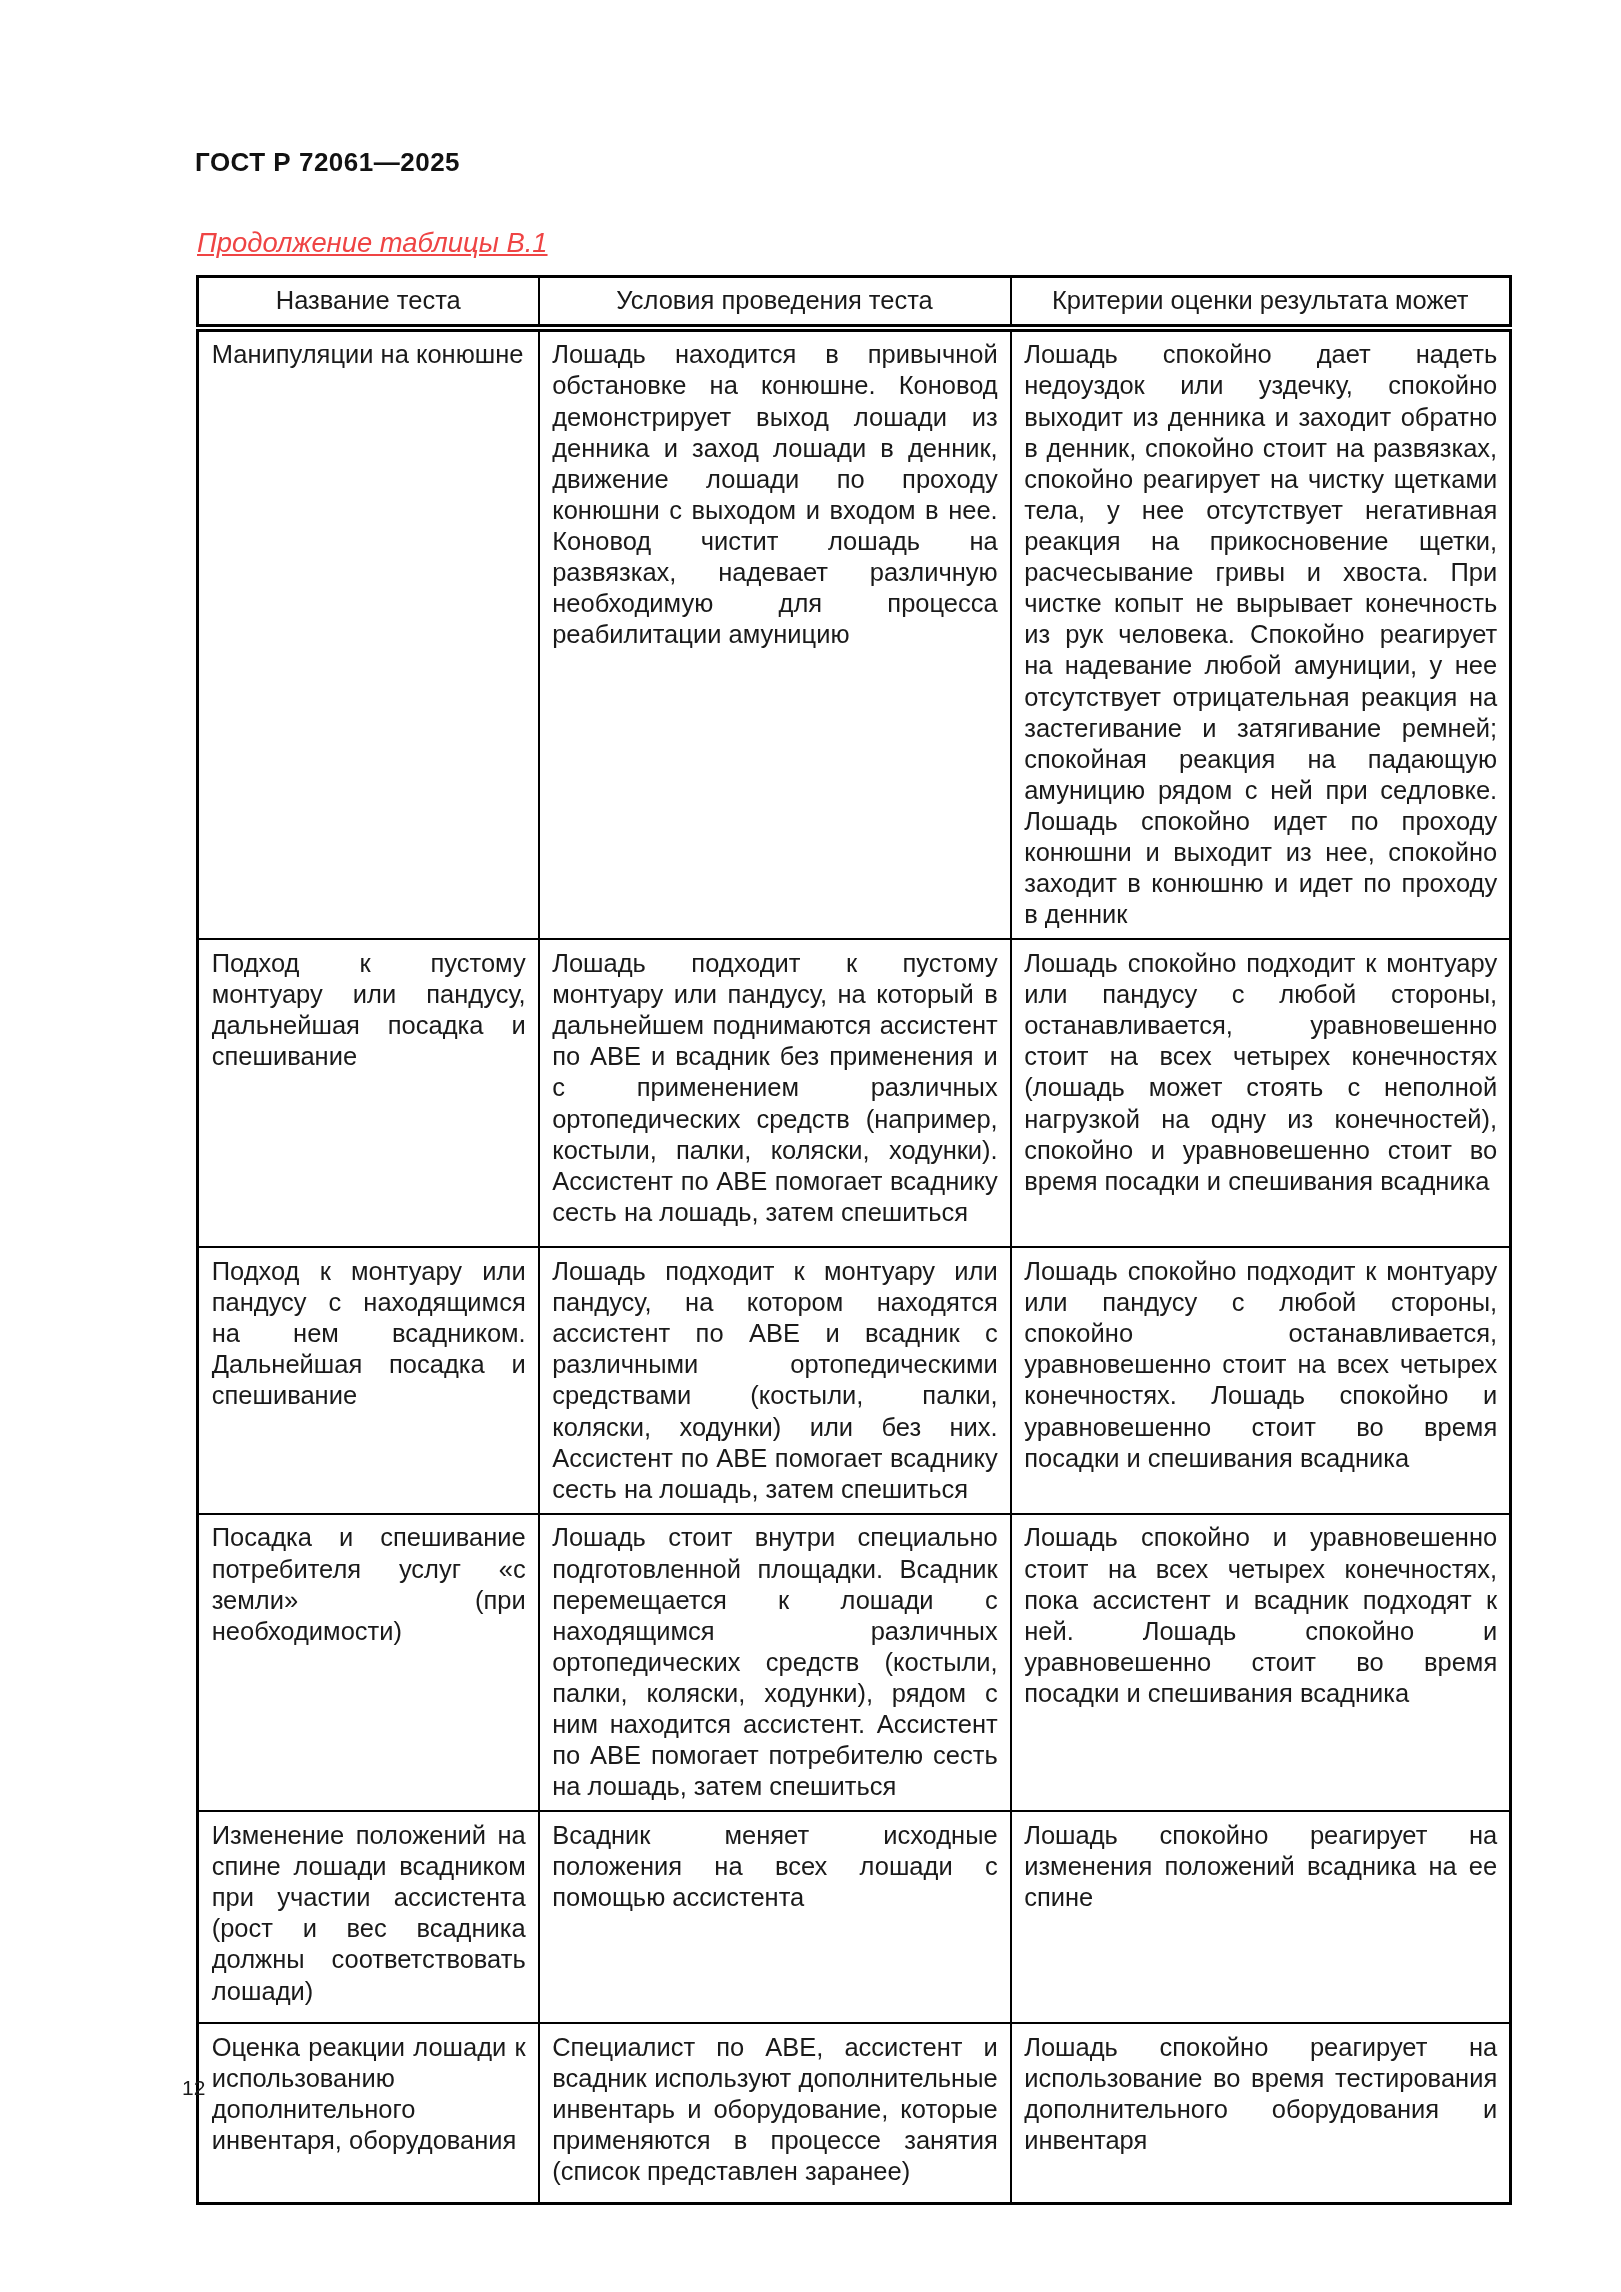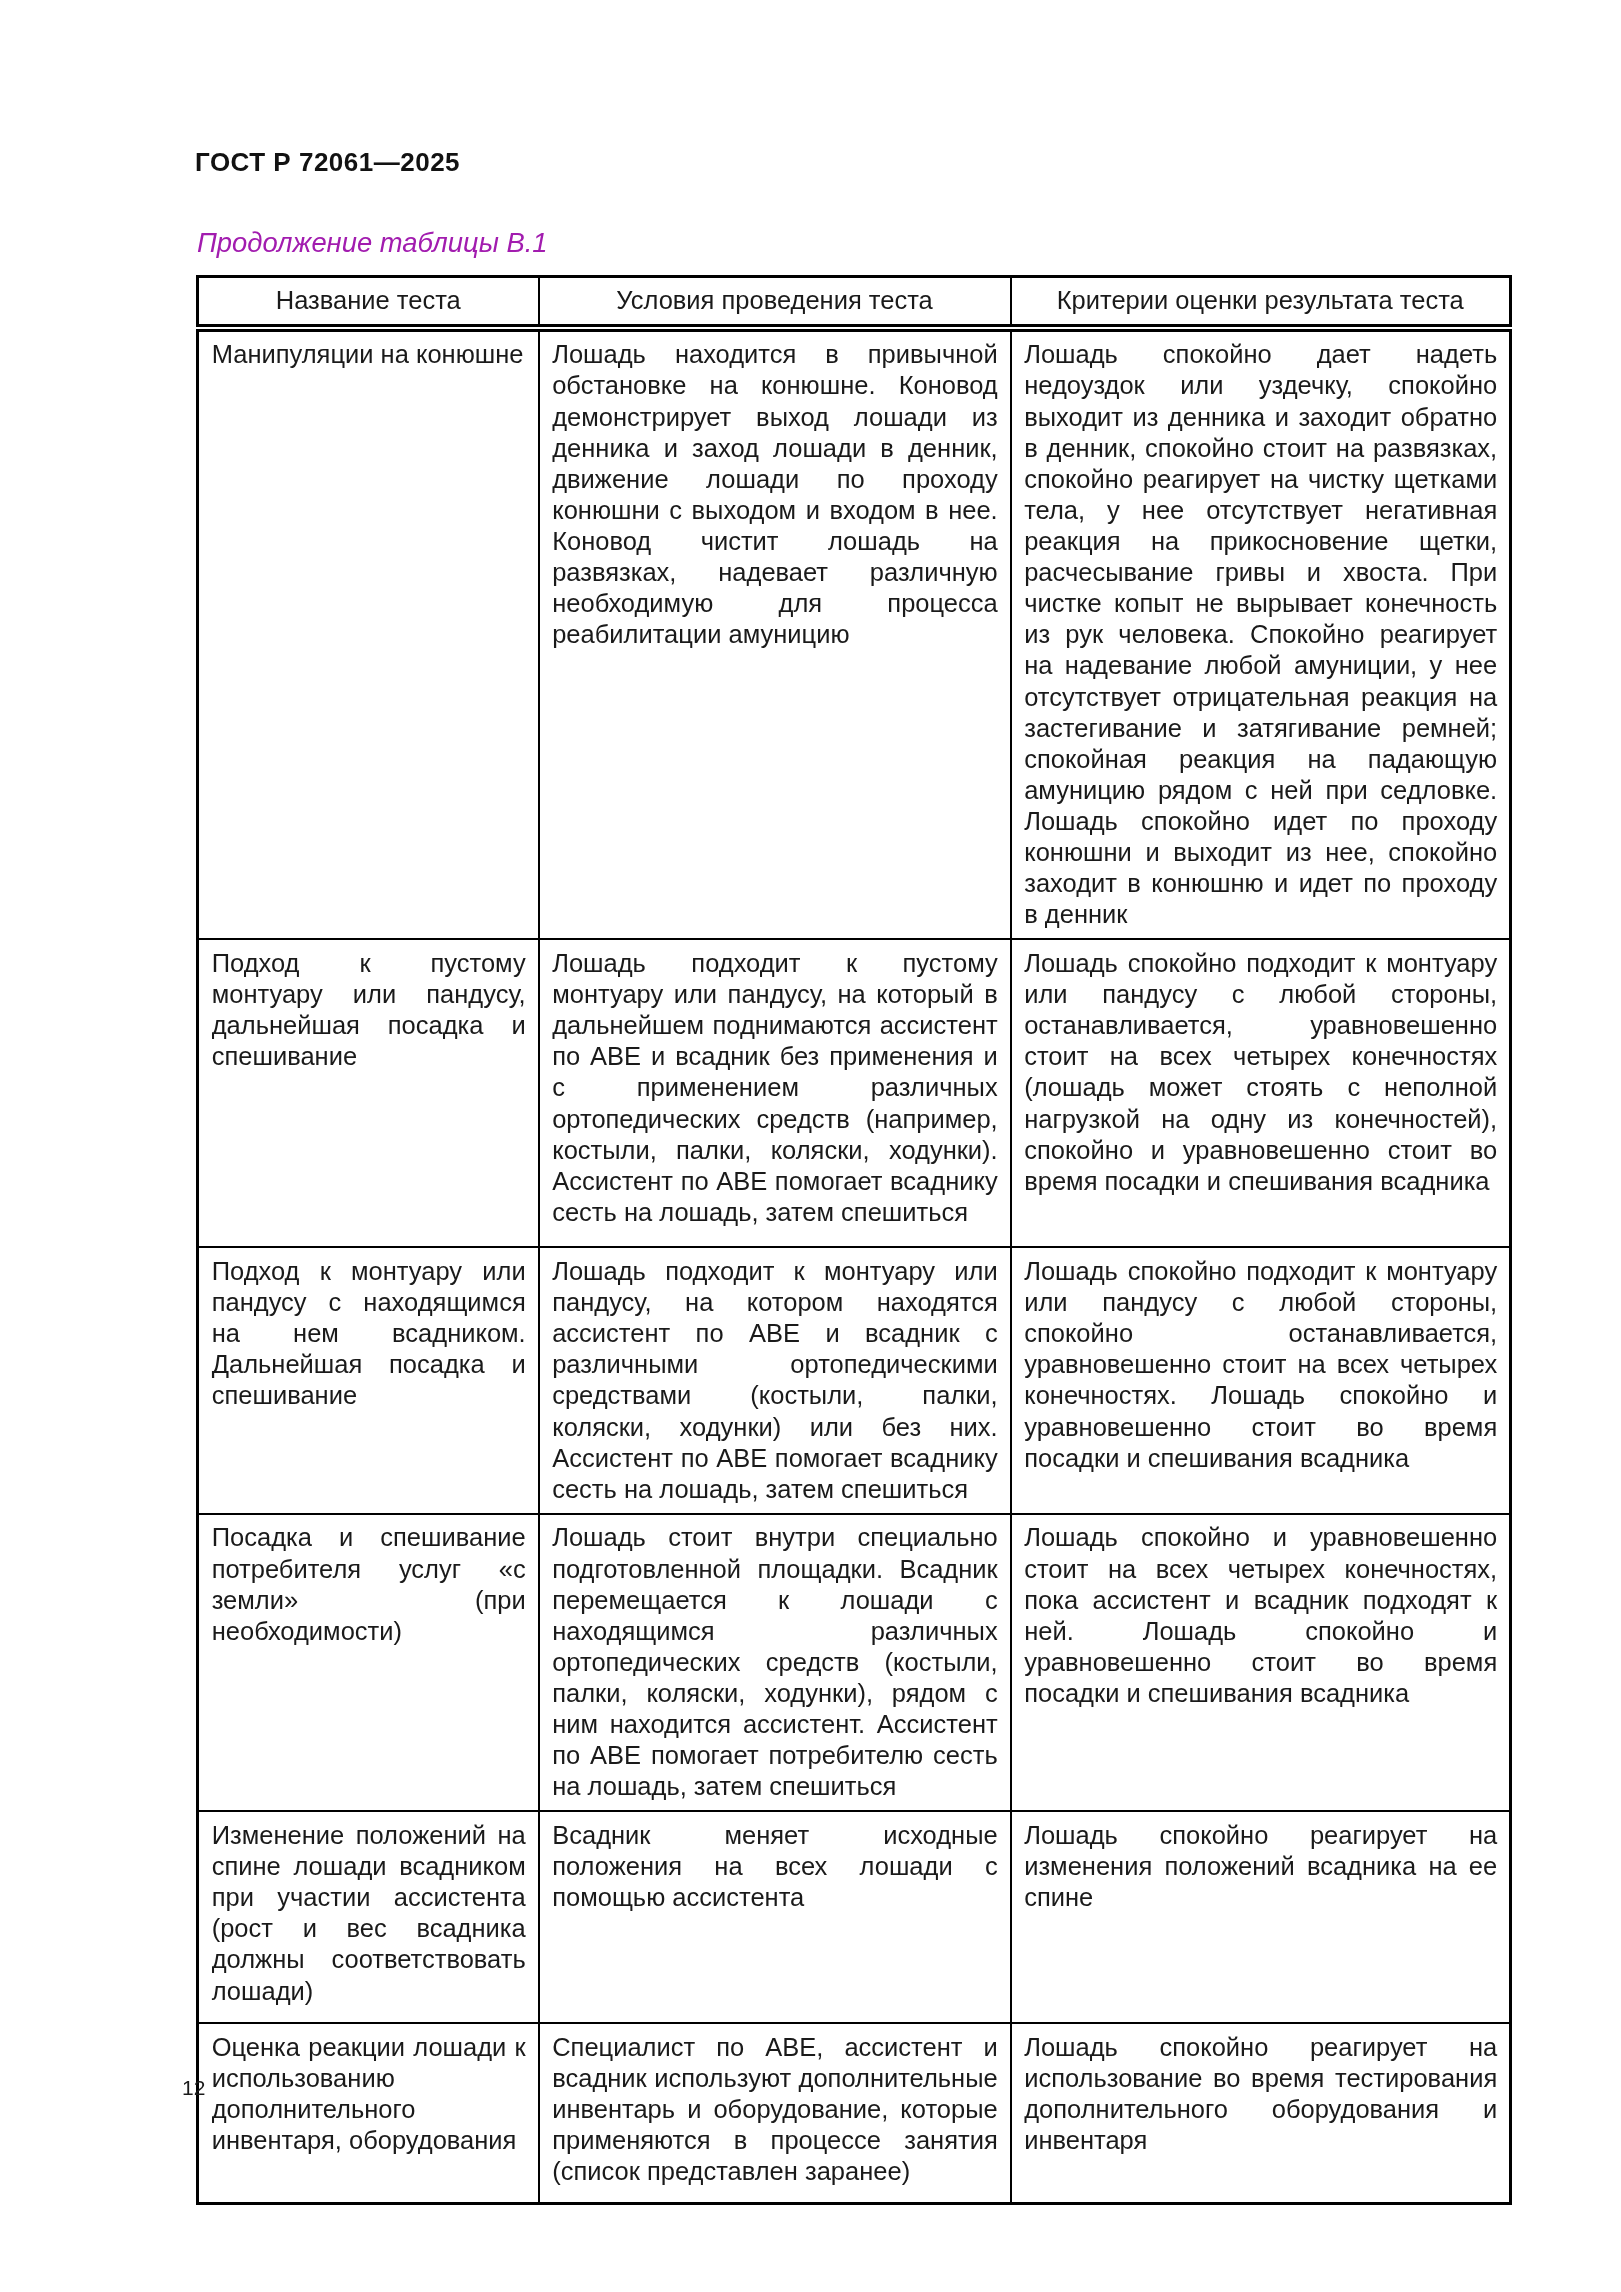--- a/index.html
+++ b/index.html
@@ -23,21 +23,22 @@
     font-weight: bold;
     letter-spacing: 0.5px;
     color: #121212;
   }
   .table-caption {
     position: absolute;
     left: 197px;
     top: 227px;
     font-size: 27.4px;
     font-style: italic;
-    color: #a21caf;
+    color: #ef4444;
+    text-decoration: underline;
   }
   .table-wrap {
     position: absolute;
     left: 196px;
     top: 275px;
     width: 1165px;
     border-radius: 12px;
   }
   table.test-table {
     border-collapse: collapse;
@@ -97,21 +98,21 @@
   <table class="test-table">
     <colgroup>
       <col class="c1">
         <col class="c2">
         <col class="c3">
     </colgroup>
     <thead>
       <tr>
         <th>Название теста</th>
         <th>Условия проведения теста</th>
-        <th>Критерии оценки результата теста</th>
+        <th>Критерии оценки результата может</th>
       </tr>
     </thead>
     <tbody>
       <tr class="r1">
         <td>Манипуляции на конюшне</td>
         <td>Лошадь находится в привычной обстановке на конюшне. Коновод демонстрирует выход лошади из денника и заход лошади в денник, движение лошади по проходу конюшни с выходом и входом в нее. Коновод чистит лошадь на развязках, надевает различную необходимую для процесса реабилитации амуницию</td>
         <td>Лошадь спокойно дает надеть недоуздок или уздечку, спокойно выходит из денника и заходит обратно в денник, спокойно стоит на развязках, спокойно реагирует на чистку щетками тела, у нее отсутствует негативная реакция на прикосновение щетки, расчесывание гривы и хвоста. При чистке копыт не вырывает конечность из рук человека. Спокойно реагирует на надевание любой амуниции, у нее отсутствует отрицательная реакция на застегивание и затягивание ремней; спокойная реакция на падающую амуницию рядом с ней при седловке. Лошадь спокойно идет по проходу конюшни и выходит из нее, спокойно заходит в конюшню и идет по проходу в денник</td>
       </tr>
       <tr class="r2">
         <td>Подход к пустому монтуару или пандусу, дальнейшая посадка и спешивание</td>

